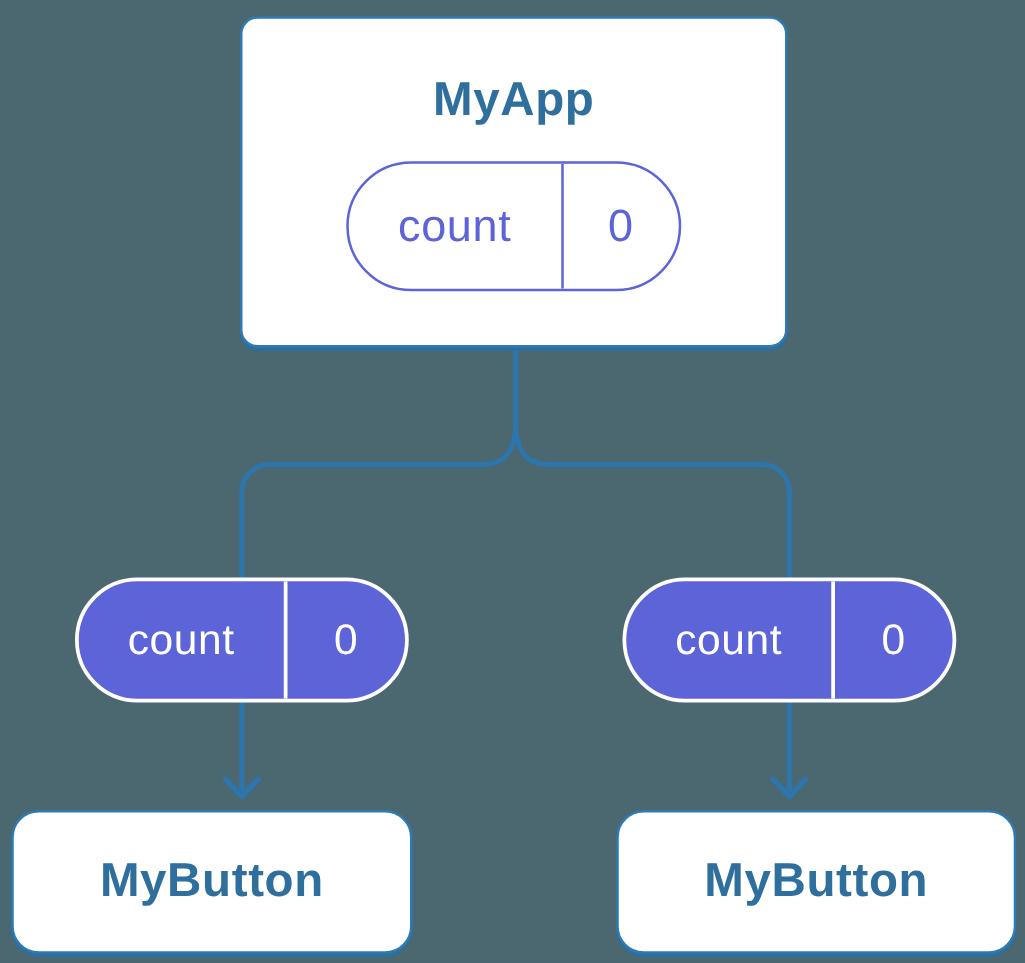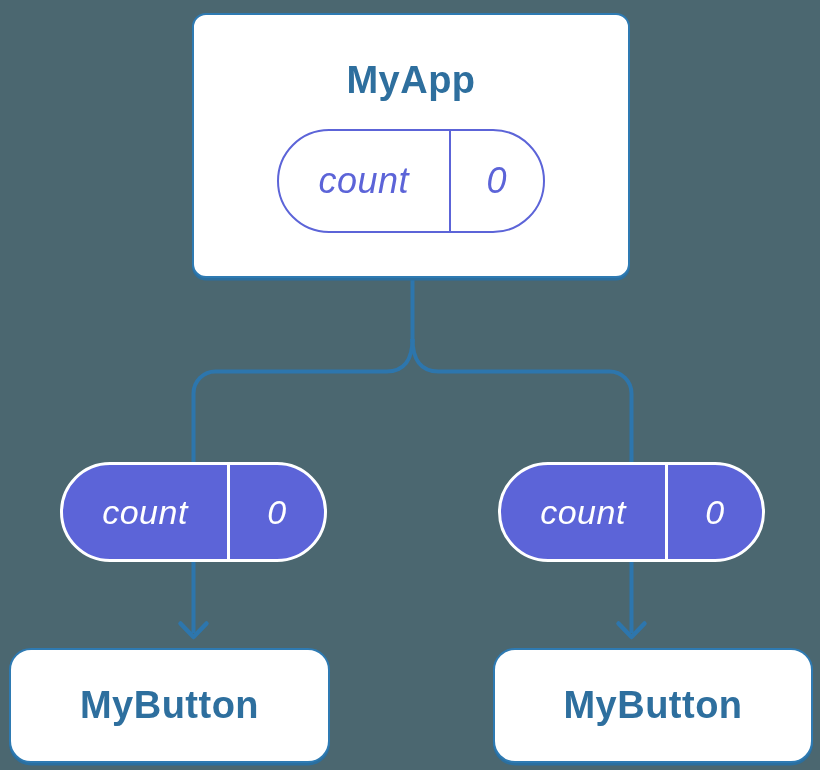--- a/index.html
+++ b/index.html
@@ -96,21 +96,20 @@
     border-right: 3px solid var(--pill-text-white);
   }
   .pill-solid-left  { left: 60px;  top: 462px; }
   .pill-solid-right { left: 498px; top: 462px; }
   .pill-name, .pill-value {
     display: flex;
     align-items: center;
     justify-content: center;
     font-weight: 500;
     letter-spacing: 0.5px;
-    font-style: italic;
   }
   .pill-value { flex: 1; }
 </style>
 </head>
 <body>
 
 <div class="canvas">
 
   <svg class="connectors" viewBox="0 0 820 770" xmlns="http://www.w3.org/2000/svg">
     <path class="shaft" d="M412.5 279 L412.5 342"></path>

